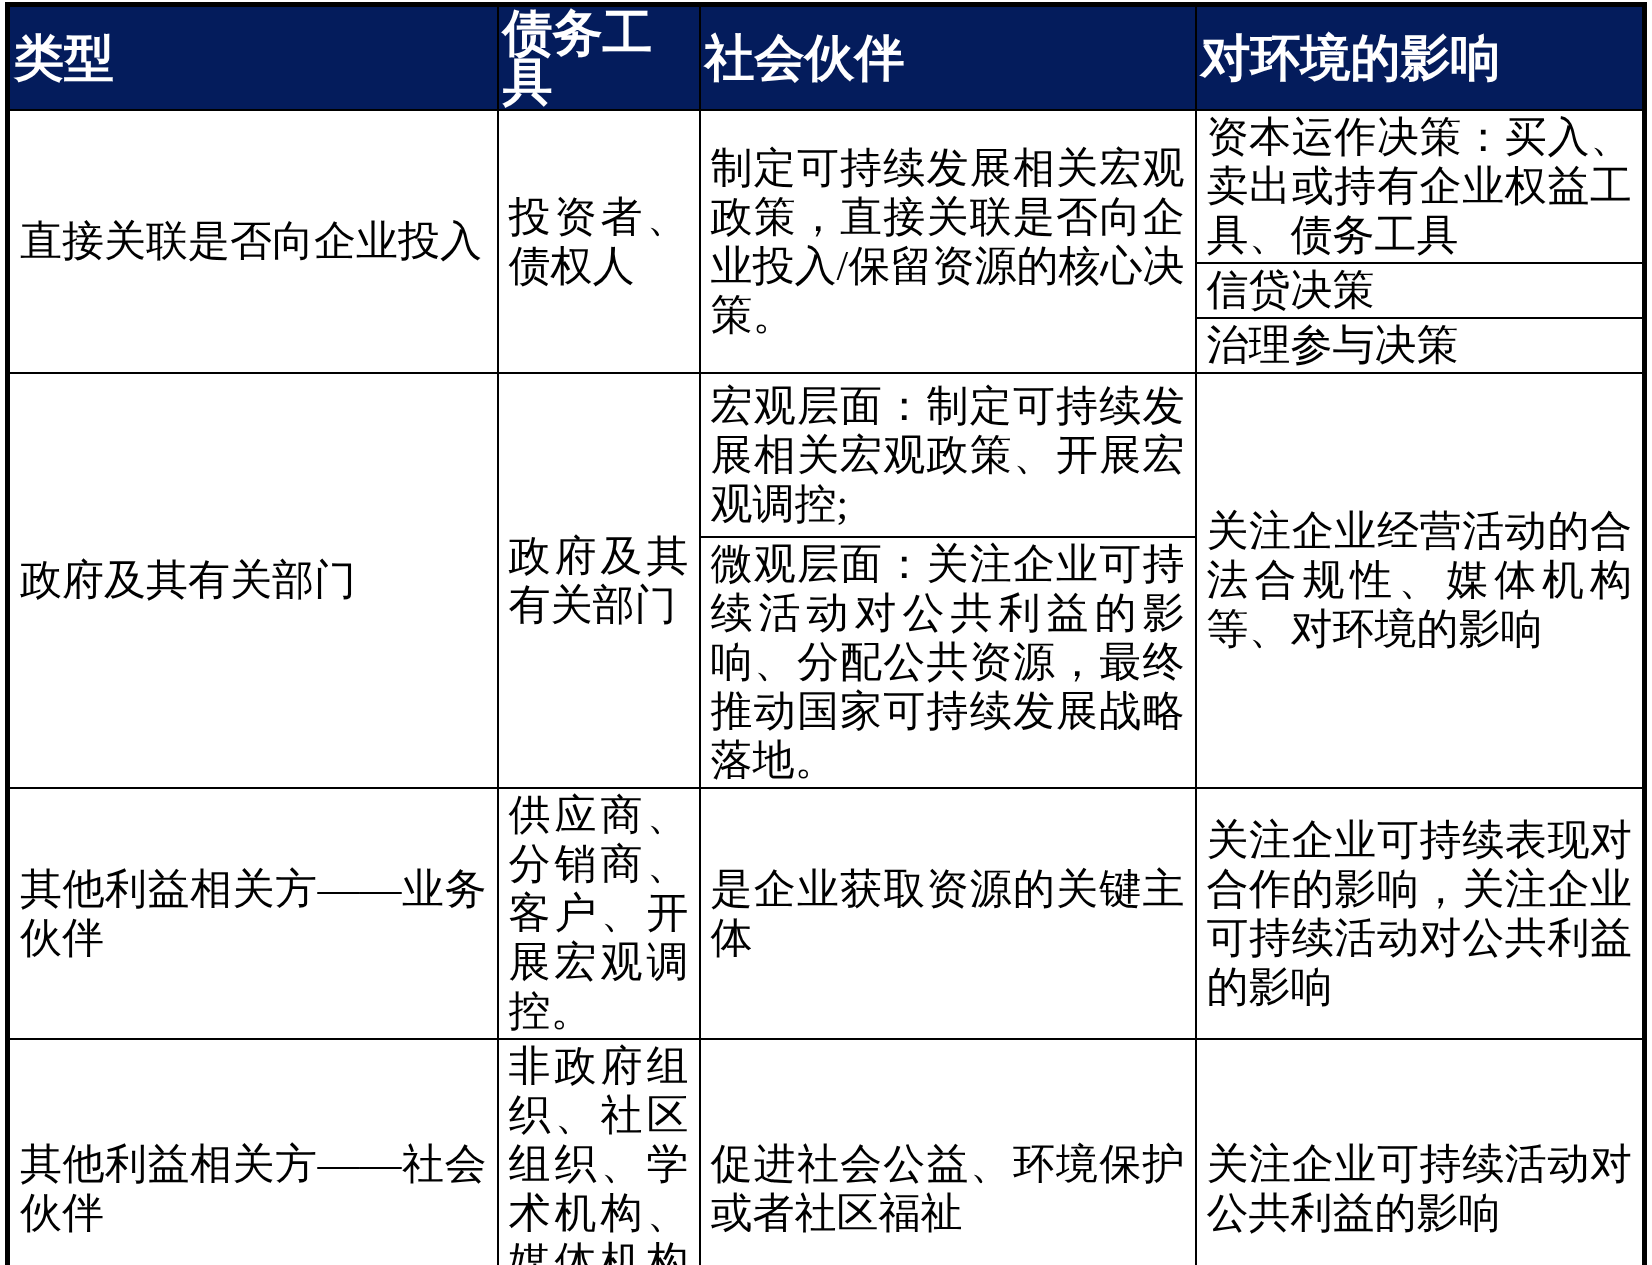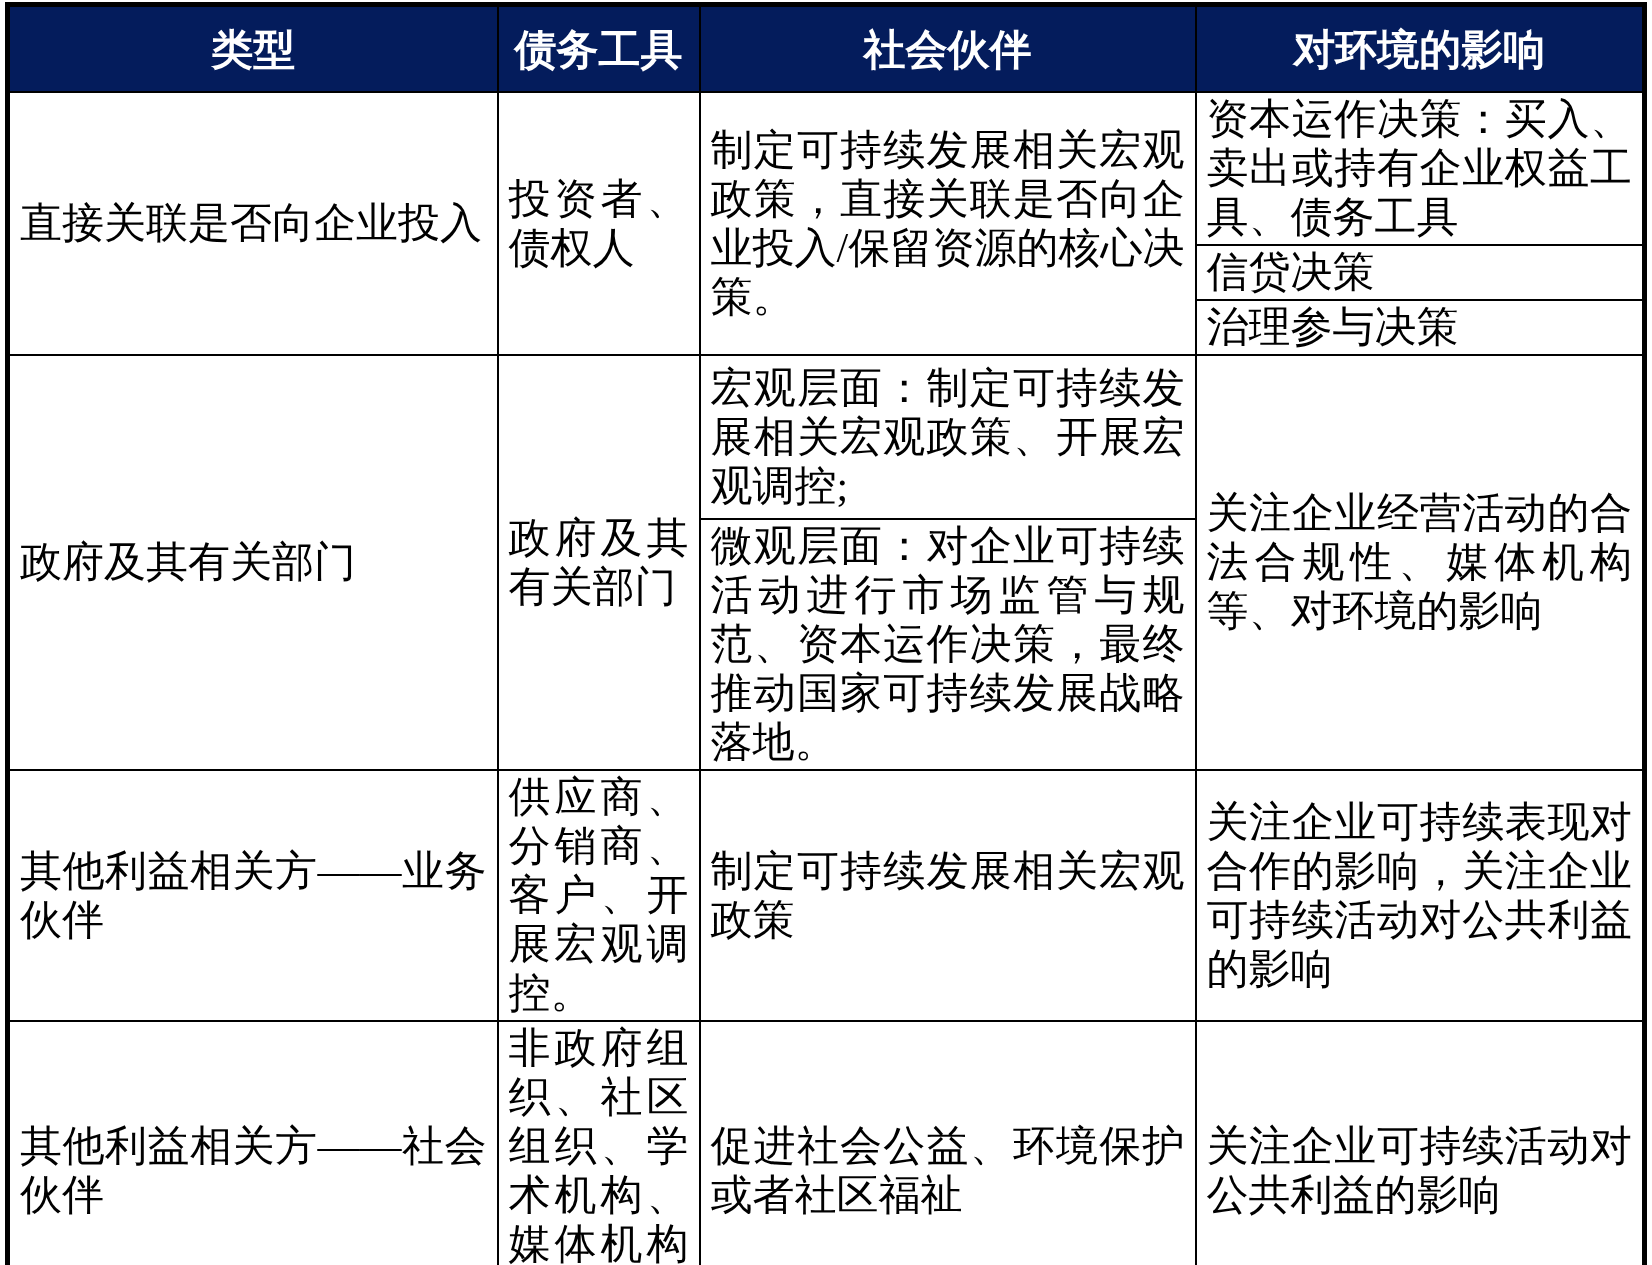--- a/index.html
+++ b/index.html
@@ -28,24 +28,24 @@
     line-height: 49px;
     padding: 2px 10px;
     vertical-align: middle;
     text-align: justify;
     text-justify: inter-character;
     overflow: hidden;
   }
   th {
     background: var(--header-bg, #041C5C);
     color: var(--header-text, #FFFFFF);
-    font-family: Liberation Sans, sans-serif;
+    font-family: Liberation Serif, serif;
     font-weight: bold;
-    font-size: 42px;
-    text-align: center;
+    font-size: 50px;
+    text-align: left;
     height: 80px;
     padding: 2px 4px;
   }
   td {
     color: var(--body-text, #000000);
     word-break: normal;
   }
 </style>
 </head>
 <body>
@@ -81,27 +81,27 @@
         <td>治理参与决策</td>
       </tr>
 
       <tr style="height:164px;">
         <td rowspan="2">政府及其有关部门</td>
         <td rowspan="2">政府及其有关部门</td>
         <td>宏观层面：制定可持续发展相关宏观政策、开展宏观调控;</td>
         <td rowspan="2">关注企业经营活动的合法合规性、媒体机构等、对环境的影响</td>
       </tr>
       <tr style="height:196px;">
-        <td>微观层面：对企业可持续活动进行市场监管与规范、资本运作决策，最终推动国家可持续发展战略落地。</td>
+        <td>微观层面：关注企业可持续活动对公共利益的影响、分配公共资源，最终推动国家可持续发展战略落地。</td>
       </tr>
 
       <tr style="height:248px;">
         <td>其他利益相关方——业务伙伴</td>
         <td>供应商、分销商、客户、开展宏观调控。</td>
-        <td>制定可持续发展相关宏观政策</td>
+        <td>是企业获取资源的关键主体</td>
         <td>关注企业可持续表现对合作的影响，关注企业可持续活动对公共利益的影响</td>
       </tr>
 
       <tr style="height:298px;">
         <td>其他利益相关方——社会伙伴</td>
         <td>非政府组织、社区组织、学术机构、媒体机构等。</td>
         <td>促进社会公益、环境保护或者社区福祉</td>
         <td>关注企业可持续活动对公共利益的影响</td>
       </tr>
     </tbody>

